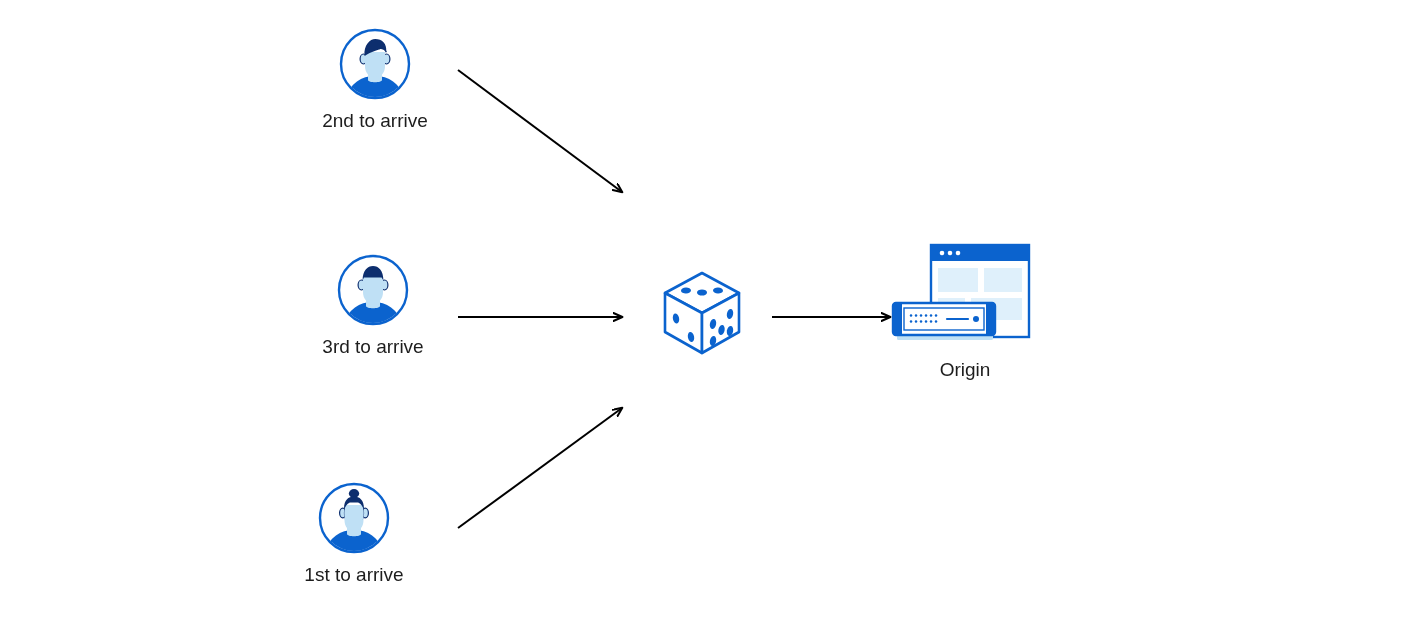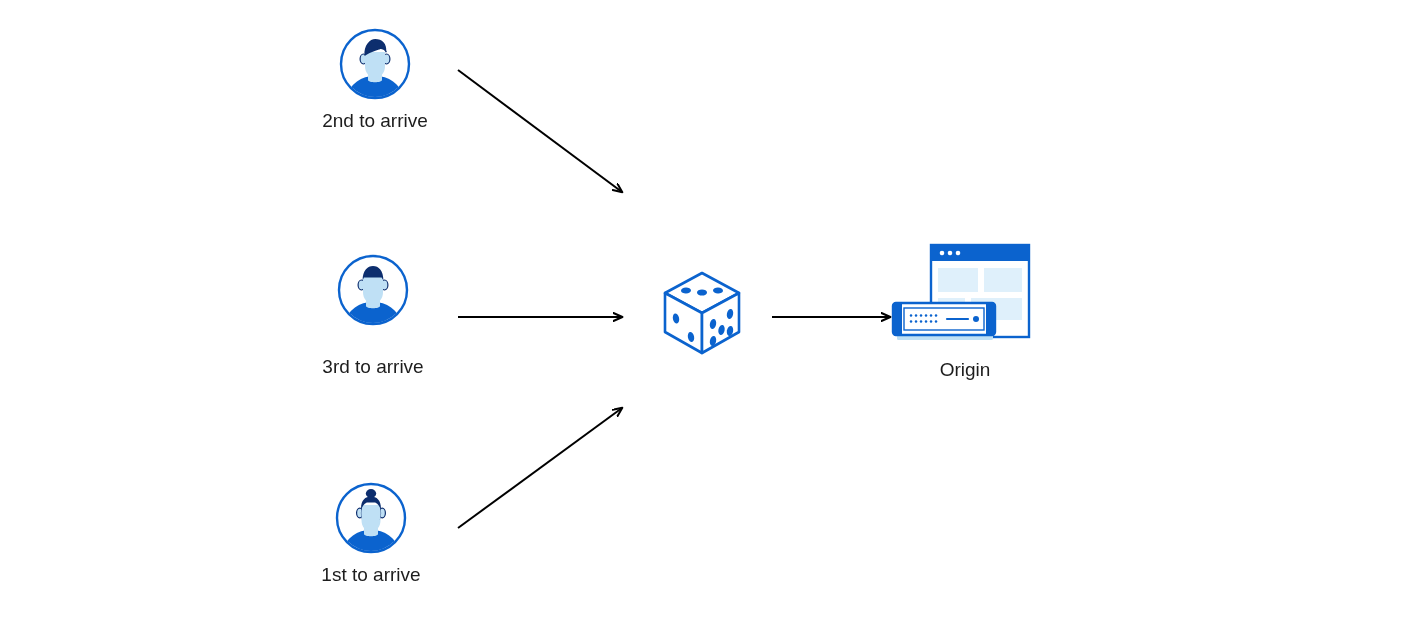--- a/index.html
+++ b/index.html
@@ -42,22 +42,22 @@
   .edge-layer {
     position: absolute;
     left: 0;
     top: 0;
     width: 1405px;
     height: 633px;
     pointer-events: none;
   }
   
   #node-client-2nd { left: 299px; top: 28px; width: 152px; }
-  #node-client-3rd { left: 297px; top: 254px; width: 152px; gap: 20px; }
-  #node-client-1st { left: 295px; top: 482px; width: 152px; }
+  #node-client-3rd { left: 297px; top: 254px; width: 152px; }
+  #node-client-1st { left: 278px; top: 482px; width: 152px; }
   #node-dice       { left: 655px; top: 265px; width: 94px; }
   #node-origin     { left: 889px; top: 241px; width: 152px; }
 </style>
 </head>
 <body>
 
 <div id="diagram-canvas">
 
   <svg class="edge-layer" viewBox="0 0 1405 633" width="1405" height="633" aria-hidden="true">
     <defs>

